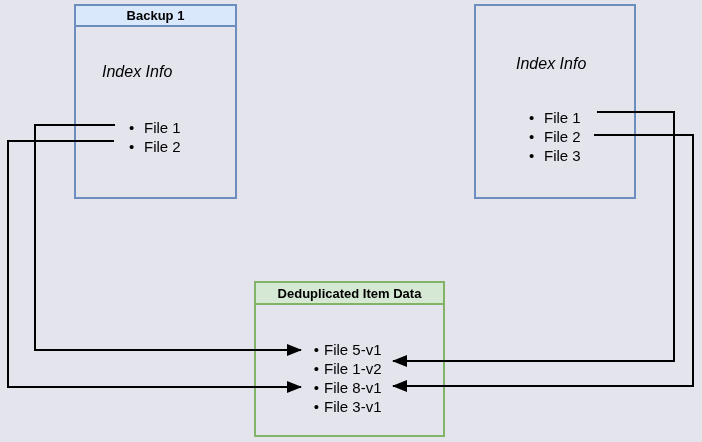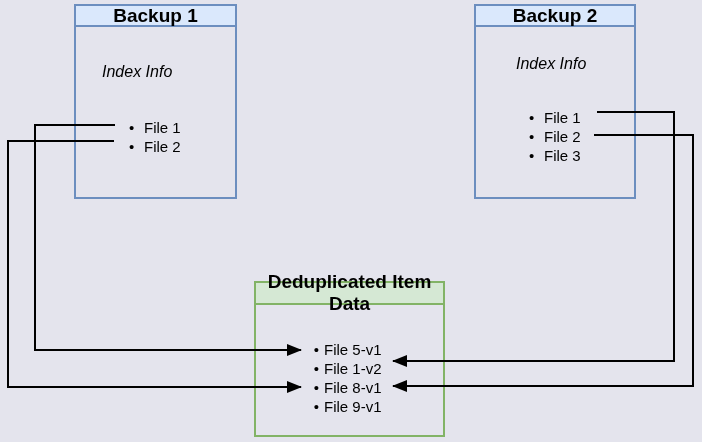--- a/index.html
+++ b/index.html
@@ -24,21 +24,21 @@
   .node.blue  { border-color: #6c8ebf; }
   .node.green { border-color: #82b366; text-align: center; }
   .node-header {
     position: absolute;
     left: 0; right: 0; top: 0;
     border-bottom: 2px solid;
     display: flex;
     align-items: center;
     justify-content: center;
     font-weight: bold;
-    font-size: 19px;
+    font-size: 13px;
     color: #000;
     box-sizing: border-box;
   }
   .blue  .node-header { background: #dae8fc; border-color: #6c8ebf; height: 21px; }
   .green .node-header { background: #d5e8d4; border-color: #82b366; height: 22px; }
   .subtitle {
     position: absolute;
     font-size: 16px;
     color: #000;
     line-height: 19px;
@@ -85,21 +85,20 @@
         <span>File 1</span>
       </div>
       <div class="item">
         <span class="dot">•</span>
         <span>File 2</span>
       </div>
     </div>
   </div>
 
   <div class="node blue" style="left:474px; top:4px; width:162px; height:195px;">
-    <div class="node-header">Backup 2</div>
     <div class="subtitle" style="left:40px; top:48px;">Index Info</div>
     <div class="items" style="left:53px; top:102px;">
       <div class="item">
         <span class="dot">•</span>
         <span>File 1</span>
       </div>
       <div class="item">
         <span class="dot">•</span>
         <span>File 2</span>
       </div>
@@ -120,21 +119,21 @@
       <div class="item">
         <span class="dot">•</span>
         <span>File 1-v2</span>
       </div>
       <div class="item">
         <span class="dot">•</span>
         <span>File 8-v1</span>
       </div>
       <div class="item">
         <span class="dot">•</span>
-        <span>File 9-v1</span>
+        <span>File 3-v1</span>
       </div>
     </div>
   </div>
 
   <svg id="wires" width="702" height="442" viewBox="0 0 702 442">
     <defs>
       <marker id="arrowhead" markerUnits="userSpaceOnUse" markerWidth="15" markerHeight="12" refX="14" refY="6" orient="auto">
         <path d="M0,0 L15,6 L0,12 Z" fill="#000"></path>
       </marker>
     </defs>

